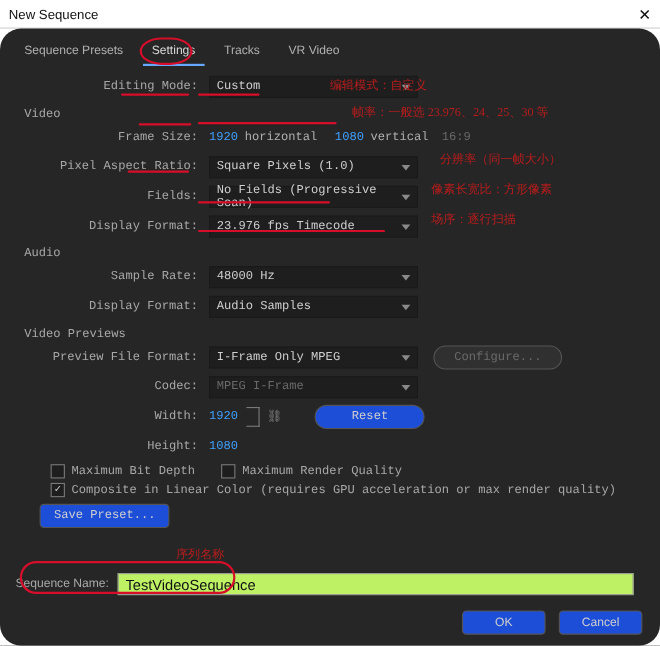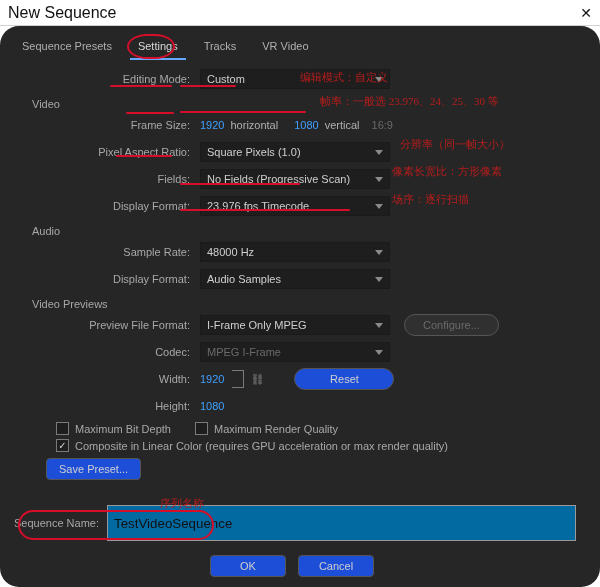--- a/index.html
+++ b/index.html
@@ -15,21 +15,21 @@
   .titlebar {
     height: 26px;
     background: #fff;
     border-bottom: 1px solid #d0d0d0;
     display: flex;
     justify-content: space-between;
     align-items: center;
     padding: 0 8px;
     color: #111;
   }
-  .titlebar .title { font-size: 16px; }
+  .titlebar .title { font-size: 12px; }
   .titlebar .close { font-size: 14px; cursor: pointer; }
   .panel {
     position: absolute;
     left: 0; right: 0;
     top: 26px; bottom: 0;
     background: #262626;
     color: #b0b0b0;
     display: flex;
     flex-direction: column;
     border-radius: 19px;
@@ -44,23 +44,24 @@
     cursor: pointer;
     color: #b0b0b0;
     border-bottom: 2px solid transparent;
     position: relative;
   }
   .tab.active {
     border-bottom: 2px solid #66a7ff;
     color: #d8d8d8;
   }
   .content {
-    padding: 8px 16px 6px 32px;
+    padding: 8px 16px 6px 22px;
     flex: 1;
     overflow: hidden;
+    font-family: Liberation Mono, monospace;
   }
   .row {
     display: flex;
     align-items: center;
     margin-bottom: 5px;
     min-height: 22px;
   }
   .label {
     width: 168px;
     text-align: right;
@@ -120,25 +121,25 @@
   .cb.checked::after { content:"✓"; line-height:10px; }
   .cb-row { display:flex; align-items:center; margin:4px 0 2px 24px; gap:24px;}
   .cb-label { color:#a8a8a8; }
   .save-row { margin:6px 0 4px 14px; }
   .seq-row {
     display:flex; align-items:center;
     padding: 6px 24px 8px 14px;
   }
   .seq-row .slabel { color:#a8a8a8; margin-right:8px;}
   .seq-input {
-    flex:1; background:#0369a1; border:1px solid #999;
-    height:36px; padding:0 6px; color:#111;
+    flex:1; background:#bef264; border:1px solid #999;
+    height:20px; padding:0 6px; color:#111;
   }
   .footer {
-    display:flex; justify-content:center; gap:12px;
+    display:flex; justify-content:flex-end; gap:12px;
     padding: 6px 16px 10px 0;
   }
   
   .anno {
     position:absolute;
     color:#b91c1c;
     font-size:11px;
     font-family:"Kaiti","STKaiti","SimSun",serif;
     font-weight:400;
     pointer-events:none;

